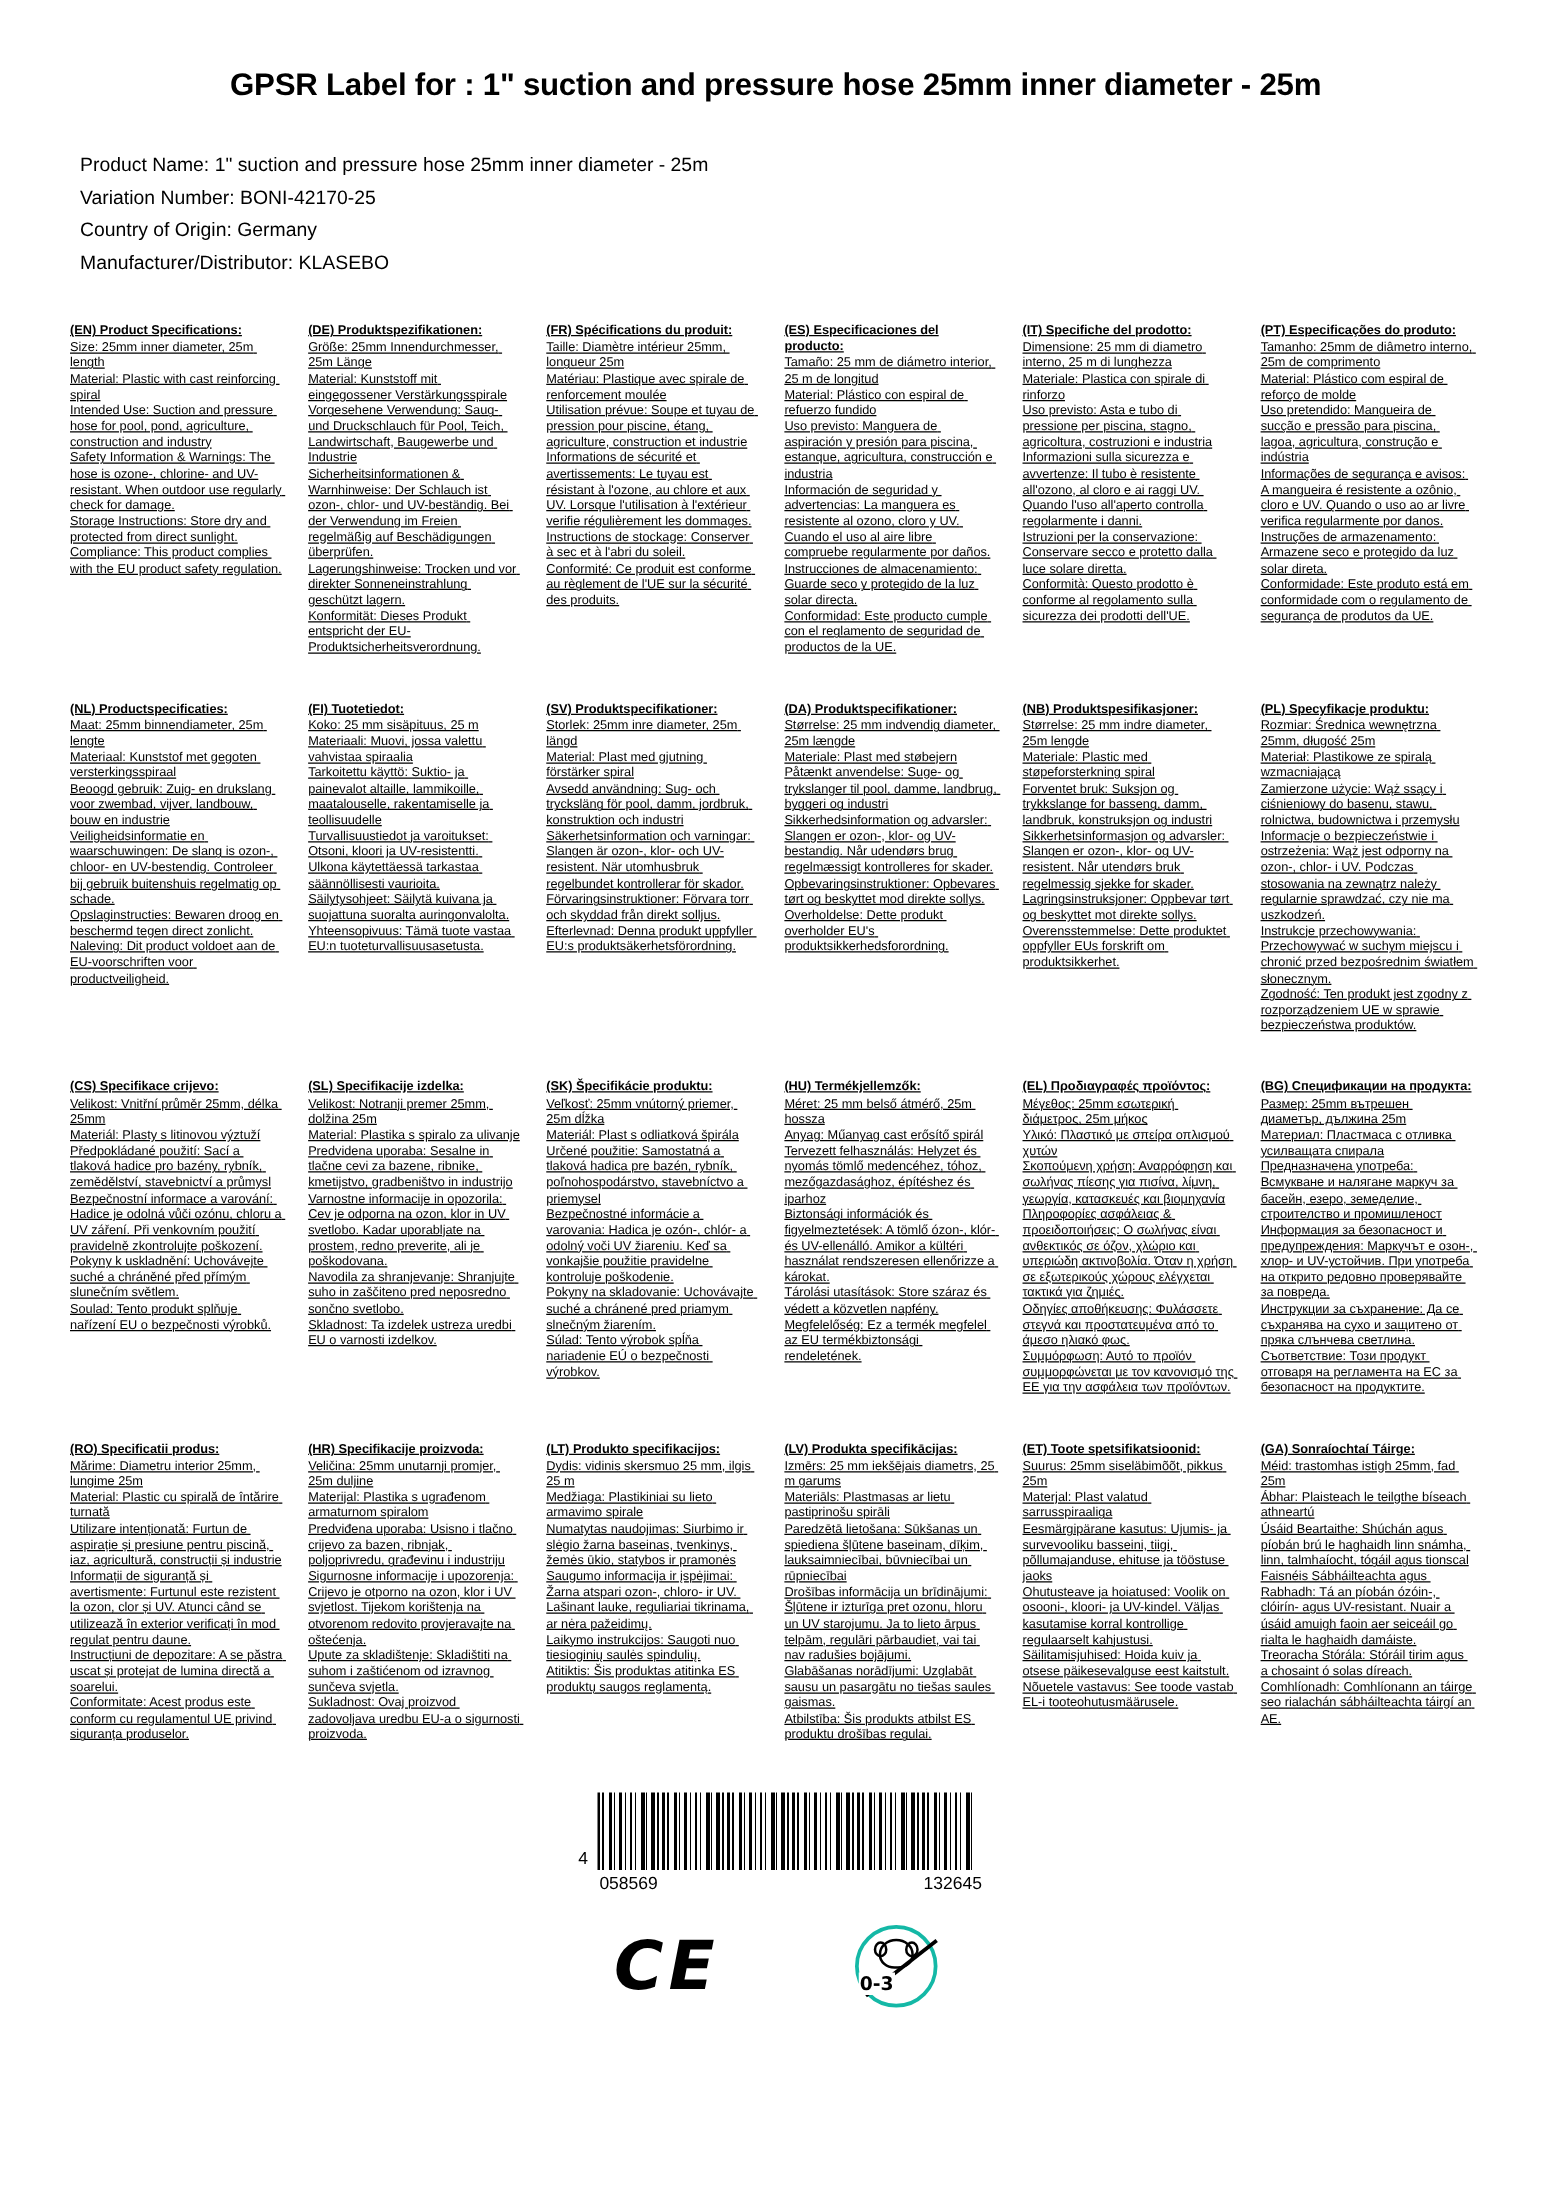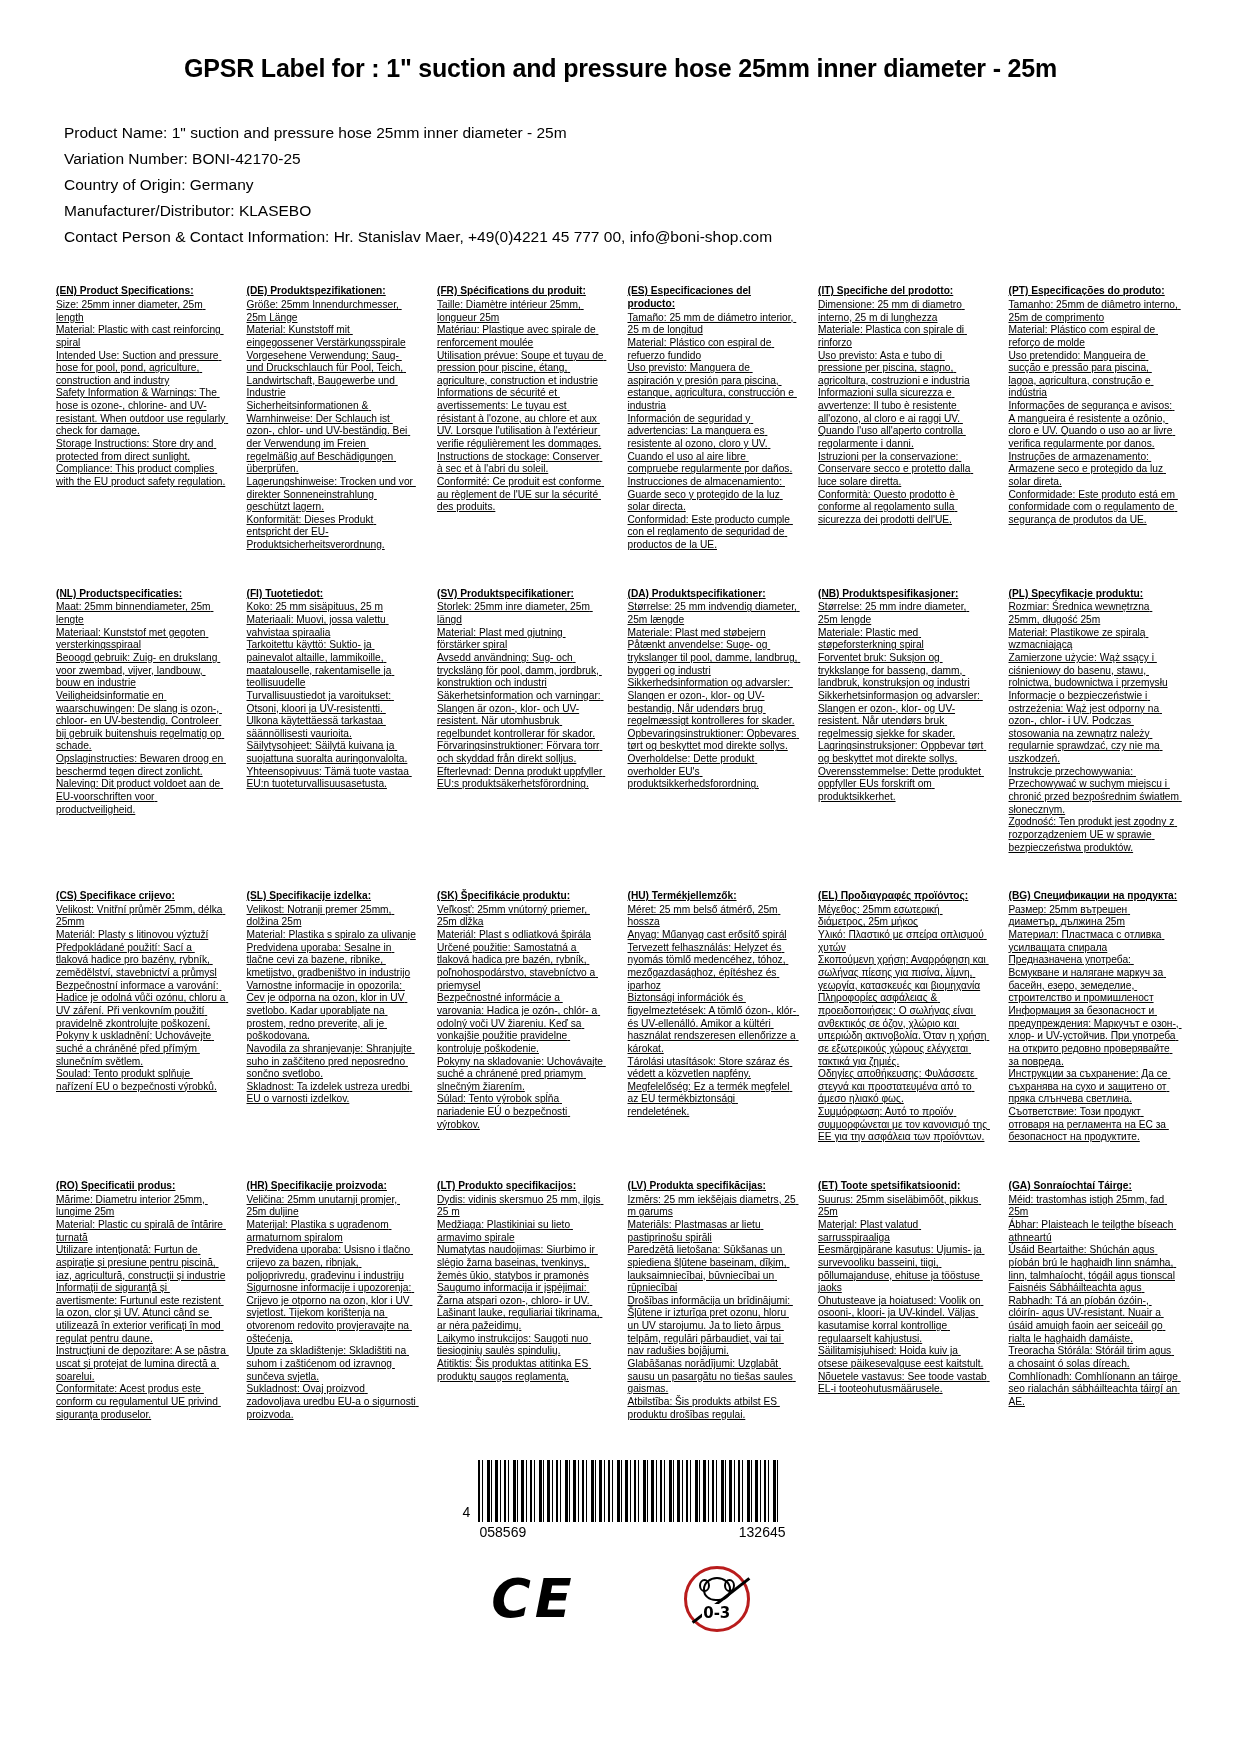--- a/index.html
+++ b/index.html
@@ -115,26 +115,26 @@
     font-size: 54px;
     font-weight: bold;
     letter-spacing: 4px;
     line-height: 1;
     font-family: "DejaVu Sans", sans-serif;
     font-style: italic;
   }
   .age-mark {
     width: 66px;
     height: 66px;
-    border: 3px solid #b91c1c;
+    border: 3px solid #14b8a6;
     border-radius: 50%;
     position: relative;
     display: flex;
     align-items: flex-end;
-    justify-content: center;
+    justify-content: flex-start;
     box-sizing: border-box;
   }
   .age-mark .slash {
     position: absolute;
     left: -2px;
     top: 50%;
     width: 72px;
     height: 3px;
     background: #000;
     transform: rotate(-38deg);
@@ -189,24 +189,20 @@
       <span class="meta-value">BONI-42170-25</span>
     </div>
     <div class="meta-row">
       <span class="meta-label">Country of Origin:</span>
       <span class="meta-value">Germany</span>
     </div>
     <div class="meta-row">
       <span class="meta-label">Manufacturer/Distributor:</span>
       <span class="meta-value">KLASEBO</span>
     </div>
-    <div class="meta-row">
-      <span class="meta-label">Contact Person &amp; Contact Information:</span>
-      <span class="meta-value">Hr. Stanislav Maer, +49(0)4221 45 777 00, info@boni-shop.com</span>
-    </div>
   </div>
 
   <div class="grid-block">
     <div class="cell">
       <span class="cell-title">(EN) Product Specifications:</span>
       <span class="para">Size: 25mm inner diameter, 25m length
 Material: Plastic with cast reinforcing spiral
 Intended Use: Suction and pressure hose for pool, pond, agriculture, construction and industry
 Safety Information &amp; Warnings: The hose is ozone-, chlorine- and UV-resistant. When outdoor use regularly check for damage.
 Storage Instructions: Store dry and protected from direct sunlight.

